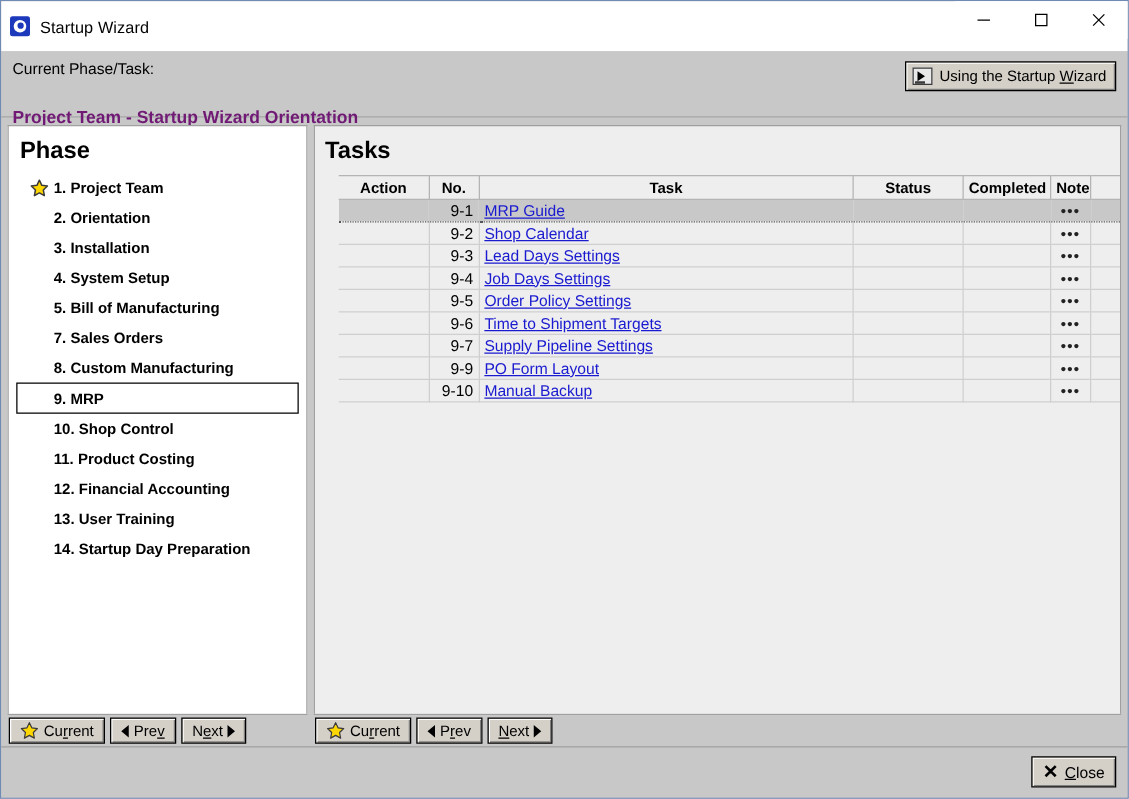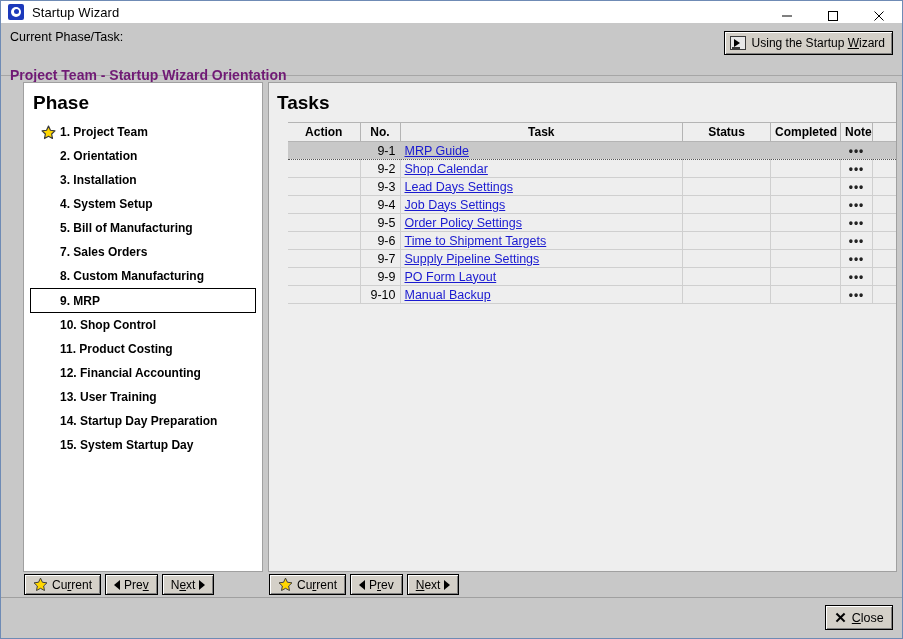--- a/index.html
+++ b/index.html
@@ -25,21 +25,21 @@
     height: 639px;
     box-sizing: border-box;
     border: 1px solid #6f8bb5;
     background: #c8c8c8;
     display: flex;
     flex-direction: column;
   }
 
   
   .titlebar {
-    height: 22px;
+    height: 40px;
     background: #ffffff;
     display: flex;
     align-items: center;
     flex: 0 0 auto;
     position: relative;
   }
   .title-icon {
     width: 16px; height: 16px;
     margin-left: 7px;
     margin-right: 8px;
@@ -146,21 +146,21 @@
     left: 1px; bottom: 0.5px;
     width: 8px; height: 1.5px;
     background: #3a3a3a;
   }
 
   
   .body-area {
     flex: 1 1 auto;
     display: flex;
     background: #c8c8c8;
-    padding: 6px 5px 0 22px;
+    padding: 6px 5px 0 5px;
     box-sizing: border-box;
     gap: 5px;
     min-height: 0;
   }
 
   .pane {
     display: flex;
     flex-direction: column;
     min-height: 0;
   }
@@ -445,24 +445,20 @@
               <span class="phase-label">12. Financial Accounting</span>
             </div>
             <div class="phase-row">
               <span class="star-slot"></span>
               <span class="phase-label">13. User Training</span>
             </div>
             <div class="phase-row">
               <span class="star-slot"></span>
               <span class="phase-label">14. Startup Day Preparation</span>
             </div>
-            <div class="phase-row">
-              <span class="star-slot"></span>
-              <span class="phase-label">15. System Startup Day</span>
-            </div>
           </div>
       </div>
       <div class="toolbar">
         <div class="tbtn">
           <svg class="star" viewBox="0 0 20 20">
               <polygon points="10,1.5 12.6,7 18.6,7.8 14.2,12 15.3,18 10,15.1 4.7,18 5.8,12 1.4,7.8 7.4,7" fill="#ffd700" stroke="#3a3a3a" stroke-width="1.3" stroke-linejoin="round"></polygon>
             </svg>
           <span>Cu<u class="mn">r</u>rent</span>
         </div>
         <div class="tbtn">

